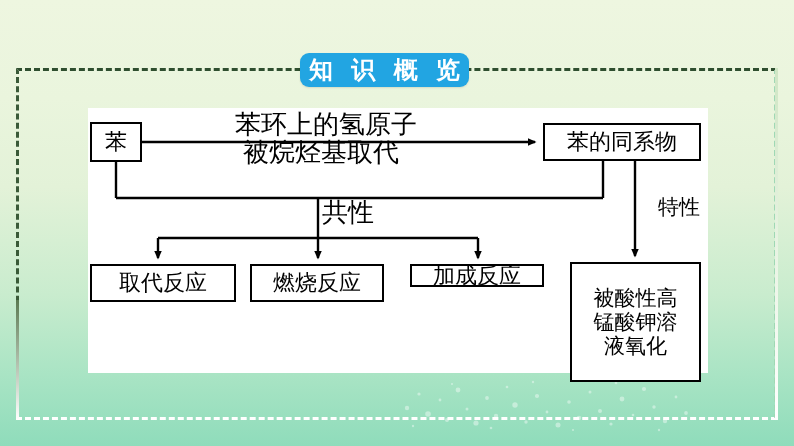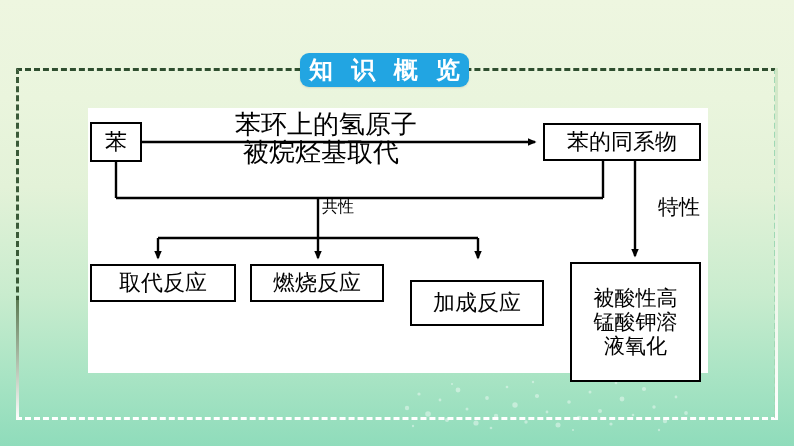--- a/index.html
+++ b/index.html
@@ -117,38 +117,38 @@
     font-family: "Liberation Serif", "DejaVu Serif", serif;
     font-size: 22px;
     line-height: 1.08;
     white-space: nowrap;
   }
 
   #node-benzene   { left: 2px;   top: 14px;  width: 52px;  height: 40px; }
   #node-homolog   { left: 455px; top: 15px;  width: 158px; height: 38px; }
   #node-sub       { left: 2px;   top: 156px; width: 146px; height: 38px; }
   #node-comb      { left: 162px; top: 156px; width: 134px; height: 38px; justify-content: center; }
-  #node-add       { left: 322px; top: 156px; width: 134px; height: 46px; margin-top: 16px; }
+  #node-add       { left: 322px; top: 156px; width: 134px; height: 23px; }
   #node-oxid      { left: 482px; top: 154px; width: 131px; height: 120px;
                     font-size: 21px; line-height: 1.15; white-space: normal;
                     padding: 2px 3px; }
   #node-oxid .multiline { display: block; }
 
   
   .edge-label {
     position: absolute;
     color: #000000;
     font-family: "Liberation Serif", "DejaVu Serif", serif;
     font-size: 26px;
     line-height: 1.12;
     white-space: nowrap;
   }
   #label-arrow-top   { left: 147px; top: 2px;  }
   #label-arrow-bot   { left: 155px; top: 30px; }
-  #label-common      { left: 234px; top: 90px; font-size: 16px; }
+  #label-common      { left: 234px; top: 90px; font-size: 26px; }
   #label-unique      { left: 570px; top: 88px; font-size: 21px; }
 
   svg.wires {
     position: absolute;
     left: 0;
     top: 0;
     width: 620px;
     height: 265px;
     overflow: visible;
   }

